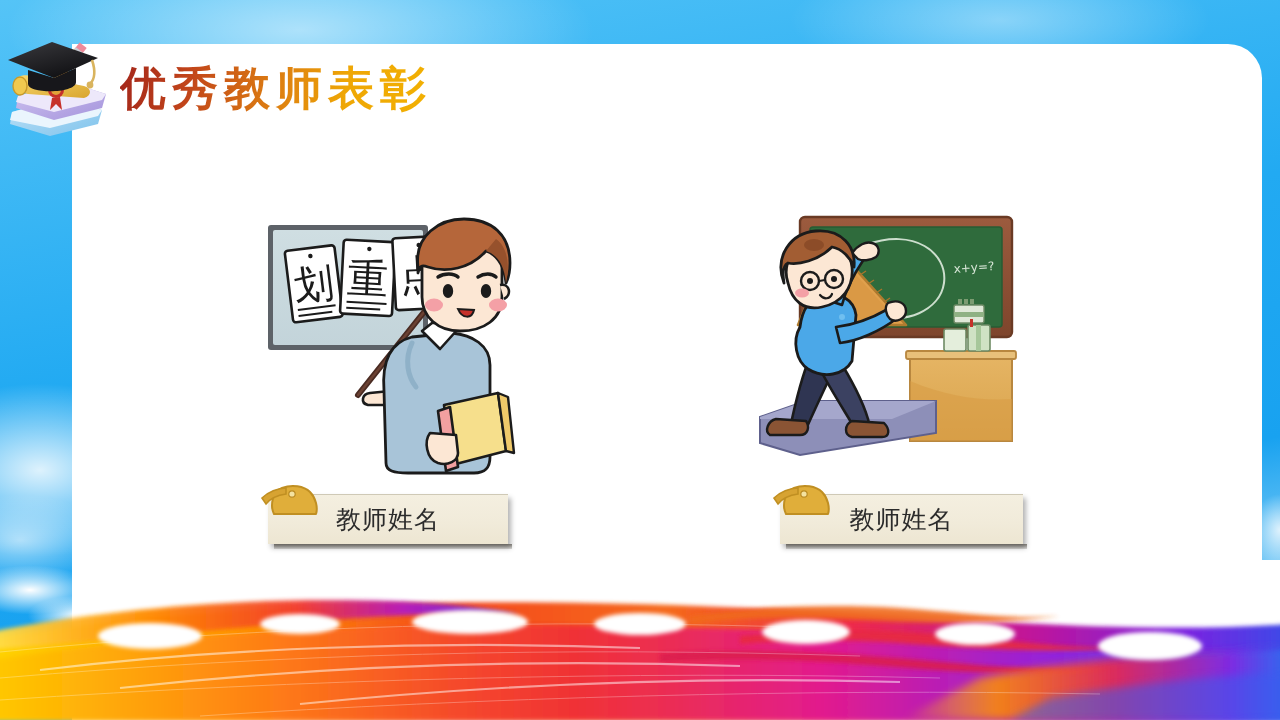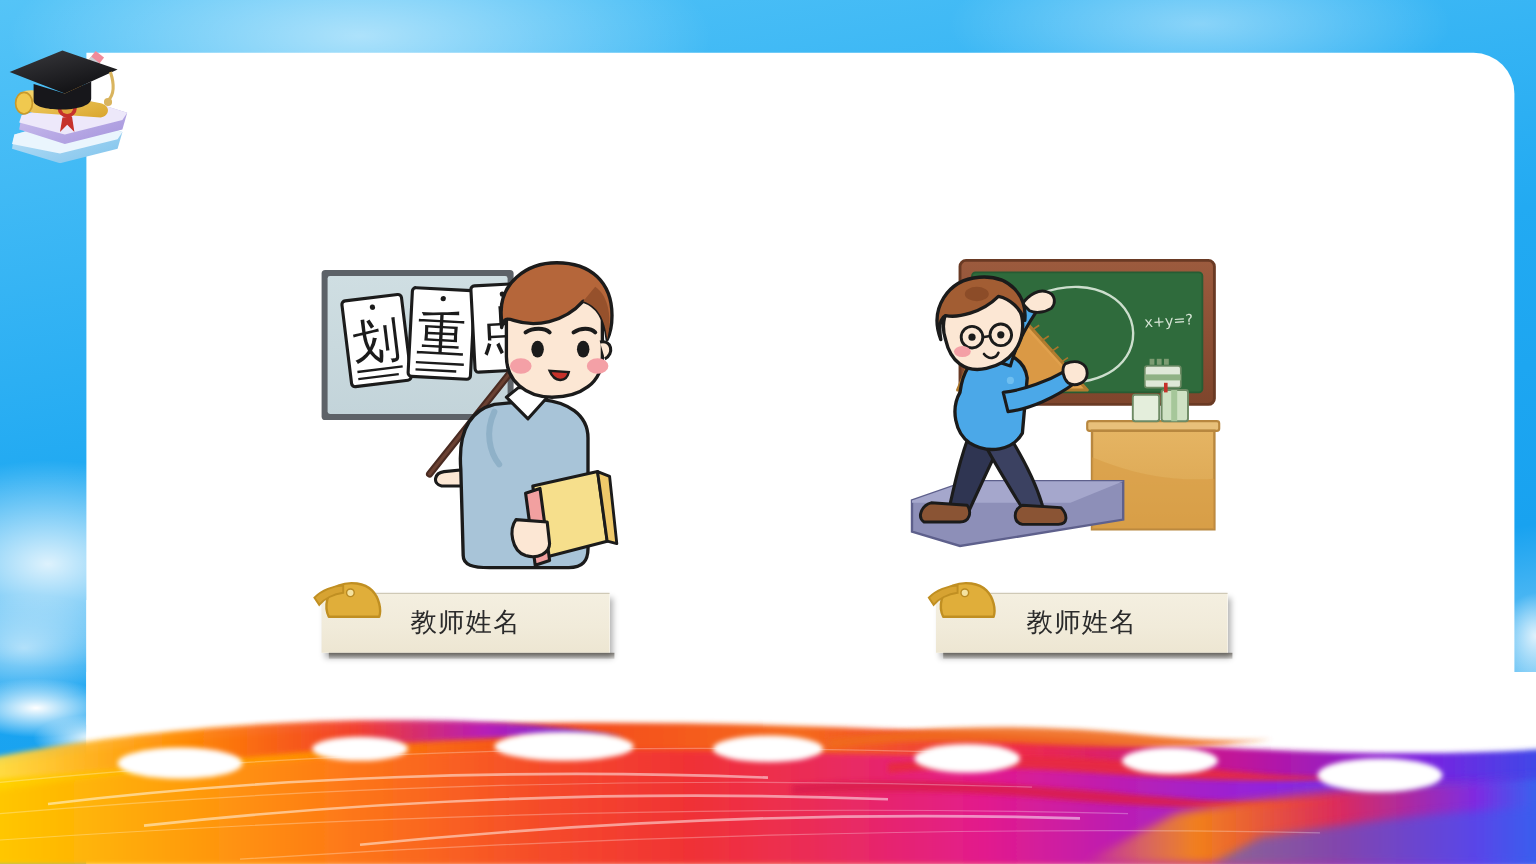--- a/index.html
+++ b/index.html
@@ -69,21 +69,21 @@
     box-shadow:3px 4px 5px rgba(0,0,0,.30);
     border-top:1px solid #cfc9b6;
   }
   .plate-body::after{
     content:""; position:absolute; left:6px; right:-4px; bottom:-5px; height:5px;
     background:linear-gradient(180deg,rgba(40,35,25,.55),rgba(40,35,25,.15));
   }
   .plate-text {
     position:absolute; left:0; top:0; width:100%; height:50px;
     display:flex; align-items:center; justify-content:center;
-    font-size:22px; color:#2b2b2b; letter-spacing:1px;
+    font-size:25px; color:#2b2b2b; letter-spacing:1px;
     font-family:"DejaVu Sans","Liberation Sans",sans-serif;
   }
   .plate-clip { position:absolute; left:-8px; top:-14px; width:68px; height:40px; }
 
   
   .paint { position:absolute; left:0; bottom:0; width:1280px; height:200px; overflow:hidden; }
 </style>
 </head>
 <body>
 
@@ -138,20 +138,21 @@
         <rect x="64" y="28" width="9" height="3" fill="#C9CDD4"></rect>
       </g>
 
       <path d="M6 36 L50 18 L96 34 L52 54 Z" fill="url(#capG)"></path>
       <path d="M26 46 L26 60 C26 70 74 70 74 58 L74 44 L52 54 Z" fill="#17171B"></path>
       <path d="M90 36 C94 48 92 56 88 60" stroke="#D9B45E" stroke-width="2.6" fill="none"></path>
       <circle cx="88" cy="61" r="3.4" fill="#D9B45E"></circle>
     </svg>
   </div>
 
+  <div class="page-title">优秀教师表彰</div>
 
   <div class="panel" id="panel-1">
     <svg width="310" height="265" viewBox="0 0 310 265">
       <defs>
         <linearGradient id="wbG" x1="0" y1="0" x2="0" y2="1">
           <stop offset="0" stop-color="#CFDEE2"></stop>
             <stop offset="1" stop-color="#C3D4DA"></stop>
         </linearGradient>
       </defs>
 

